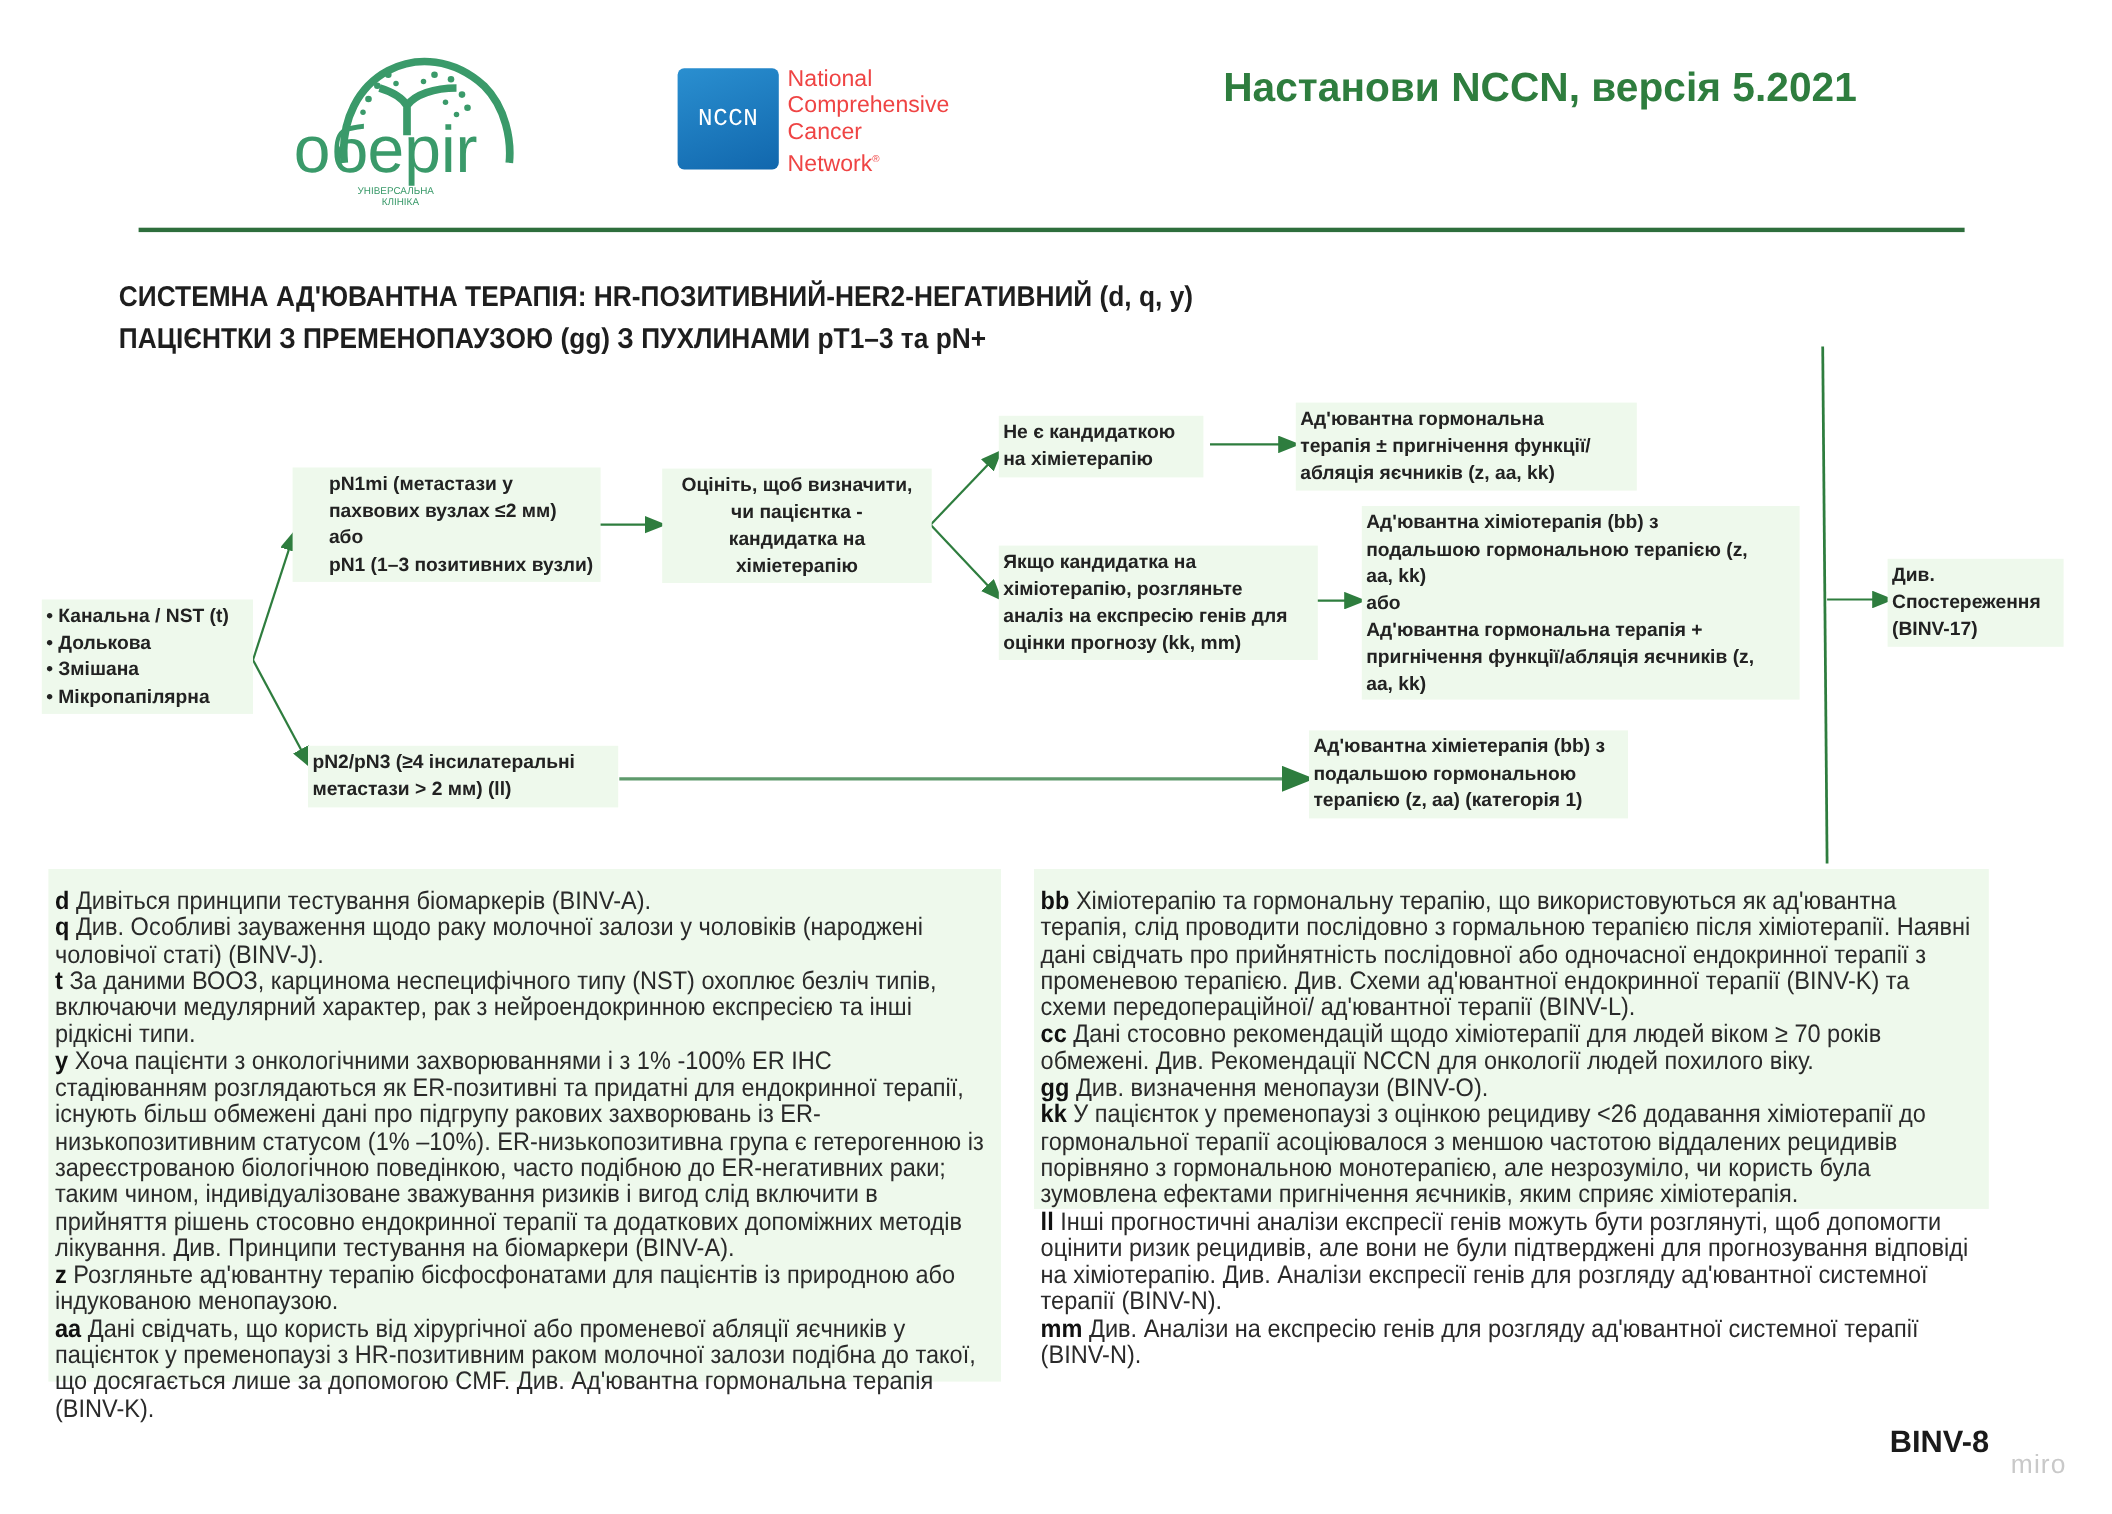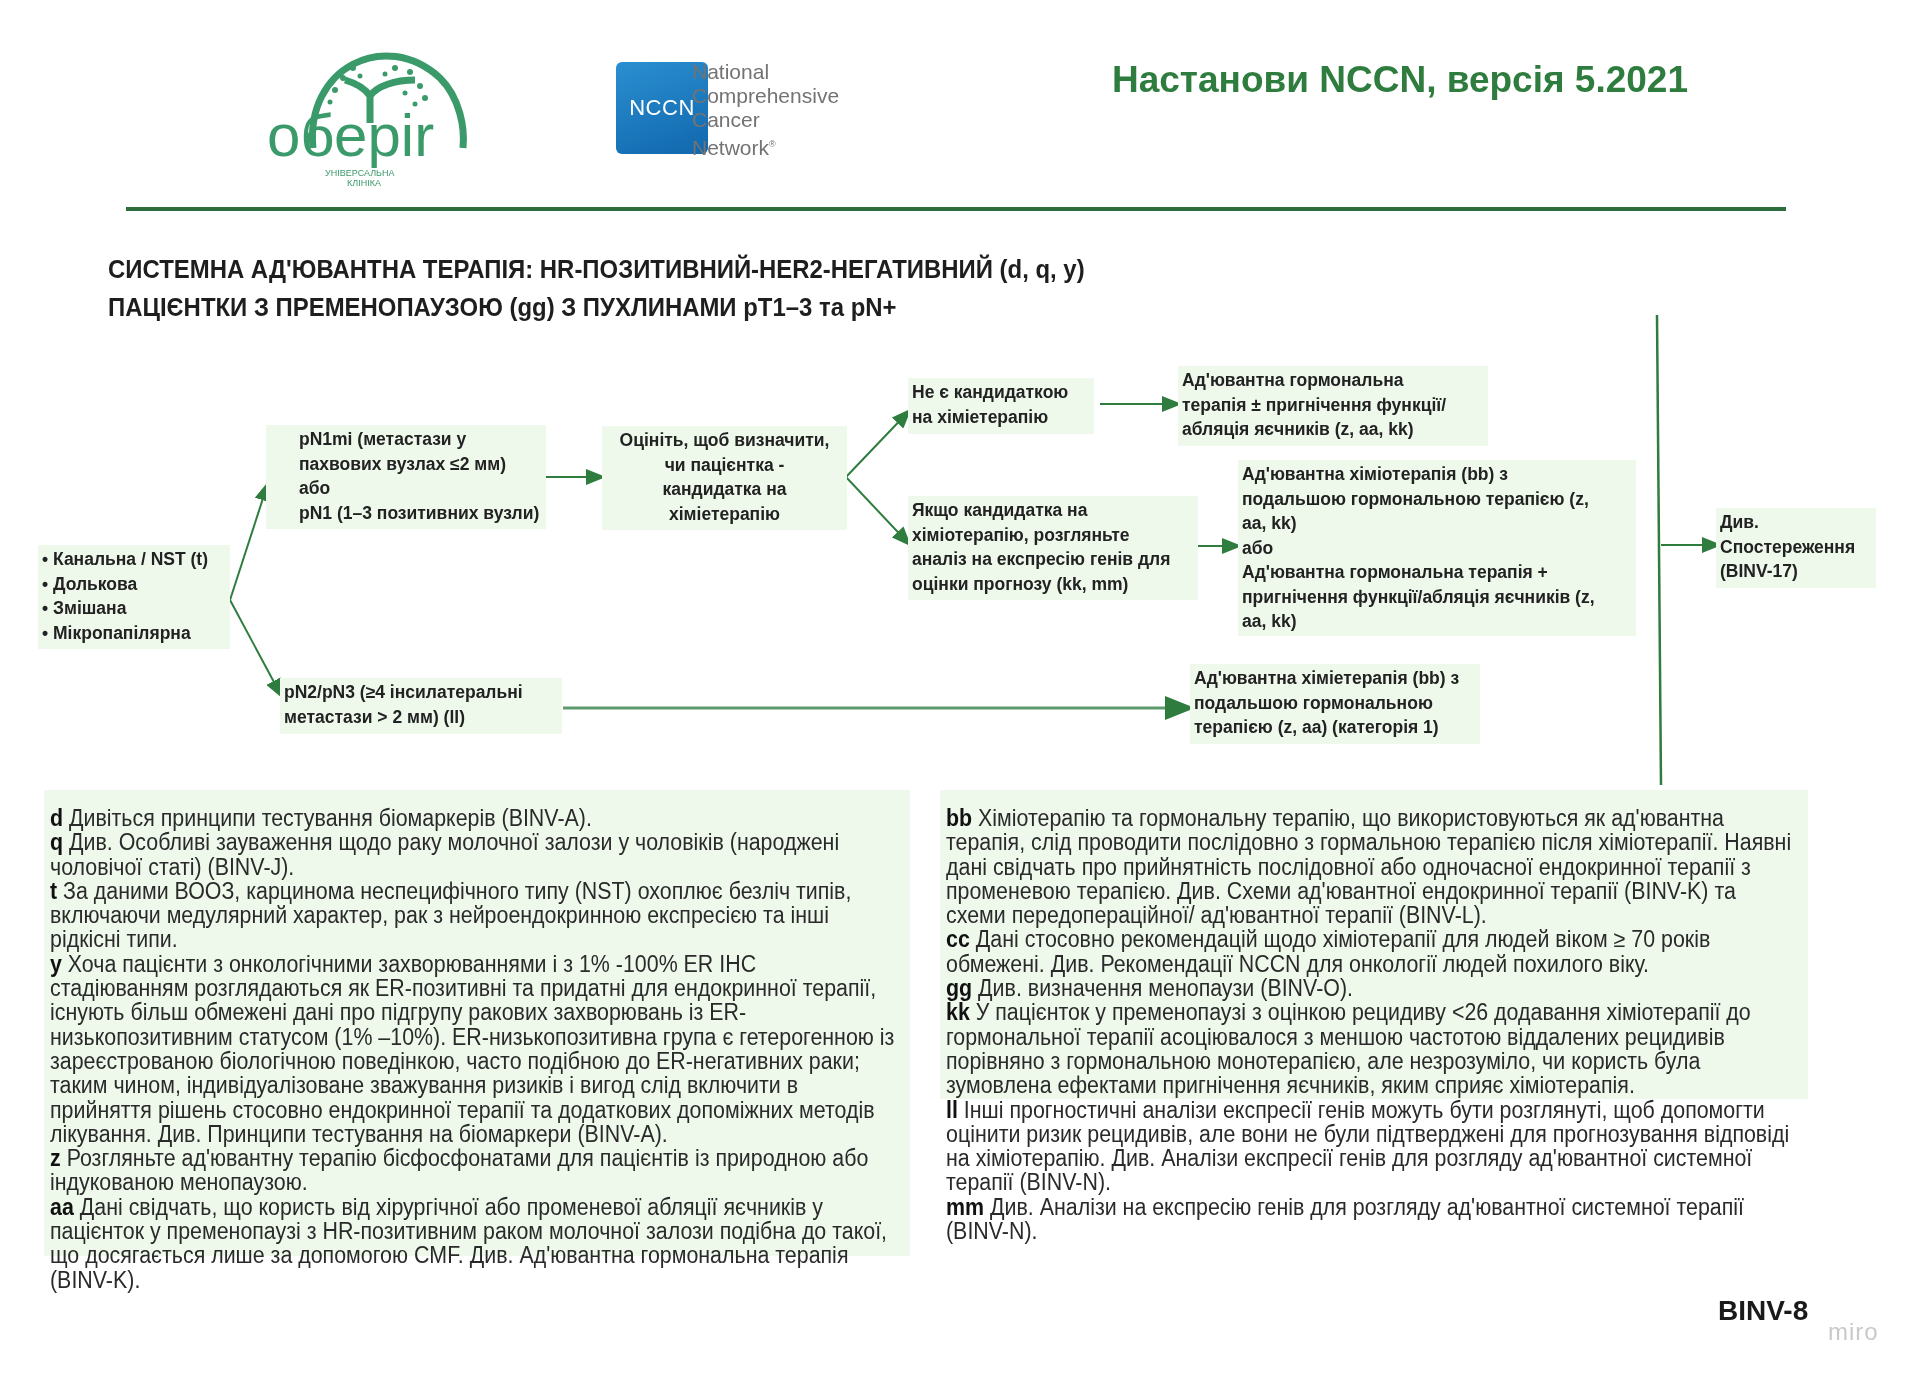--- a/index.html
+++ b/index.html
@@ -3,23 +3,23 @@
 <meta charset="utf-8">
 <style>
   html, body { margin:0; padding:0; background:#ffffff; }
   body { width:1920px; height:1376px; position:relative; overflow:hidden;
          font-family:"Liberation Sans", sans-serif; color:#1a1a1a; }
   .abs { position:absolute; }
   
   .logo-oberig { left:265px; top:38px; width:225px; height:150px; }
   .nccn-logo { left:616px; top:62px; width:92px; height:92px; border-radius:6px;
     background:linear-gradient(160deg,#2a8fd0 0%,#1167ad 100%);
-    color:#fff; font-family:Liberation Sans, sans-serif; font-size:22px;
+    color:#fff; font-family:Liberation Mono, monospace; font-size:22px;
     display:flex; align-items:center; justify-content:center; letter-spacing:0.5px; }
-  .nccn-name { left:692px; top:60px; font-size:21px; line-height:24px; color:#737373; }
+  .nccn-name { left:716px; top:60px; font-size:21px; line-height:24px; color:#ef4444; }
   .nccn-name sup { font-size:9px; }
   .doc-title { left:1050px; top:56px; width:700px; text-align:center;
     color:#2e7d3e; font-weight:bold; font-size:37px; line-height:48px; }
   .header-rule { left:126px; top:207px; width:1660px; height:4px; background:#2e6e3c; }
   .page-title { left:108px; top:250px; font-weight:bold; font-size:26px; line-height:38px;
     color:#1e1e1e; transform:scaleX(0.92); transform-origin:left top; white-space:nowrap; }
   
   .box { background:#eef9ec; font-weight:bold; font-size:17.5px; line-height:24.5px; color:#222; padding:2px 4px; box-sizing:border-box; }
   .box div { white-space:nowrap; }
   svg.flow { position:absolute; left:0; top:0; width:1920px; height:1376px; pointer-events:none; }

